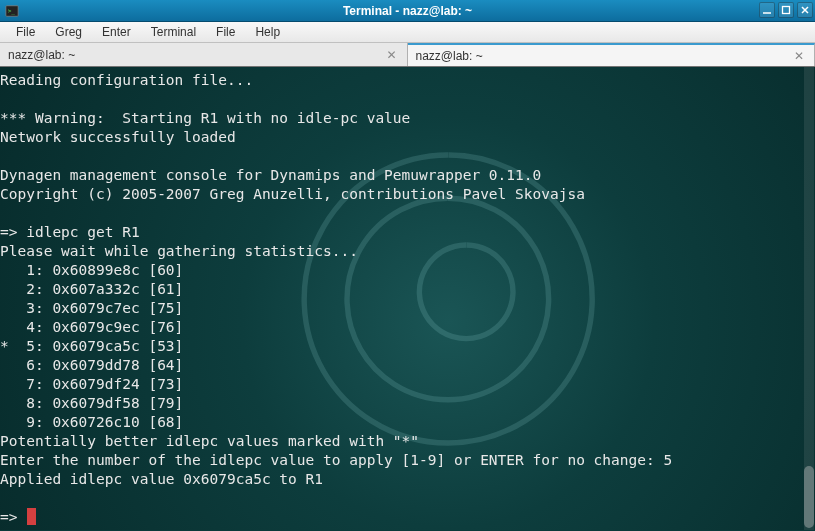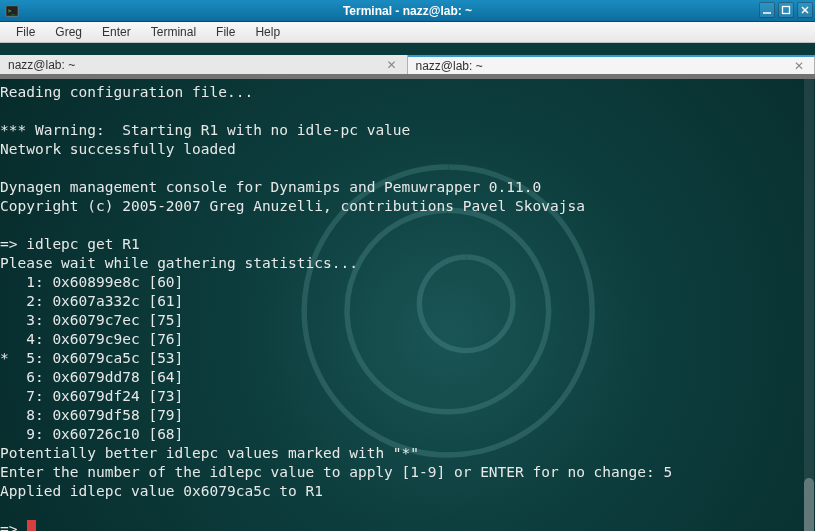--- a/index.html
+++ b/index.html
@@ -68,22 +68,21 @@
 .menu-item {
   padding: 2px 10px;
   font-size: 12px;
   color: #333;
   cursor: pointer;
 }
 .tabbar {
   height: 24px;
   background: #d9d9d9;
   display: flex;
-  border-bottom: 5px solid #737373;
-  margin-top: 12px;
+  border-bottom: 1px solid #737373;
 }
 .tab {
   flex: 1;
   display: flex;
   align-items: center;
   justify-content: space-between;
   padding: 0 8px;
   font-size: 12px;
   color: #333;
   border-right: 1px solid #b0b0b0;

